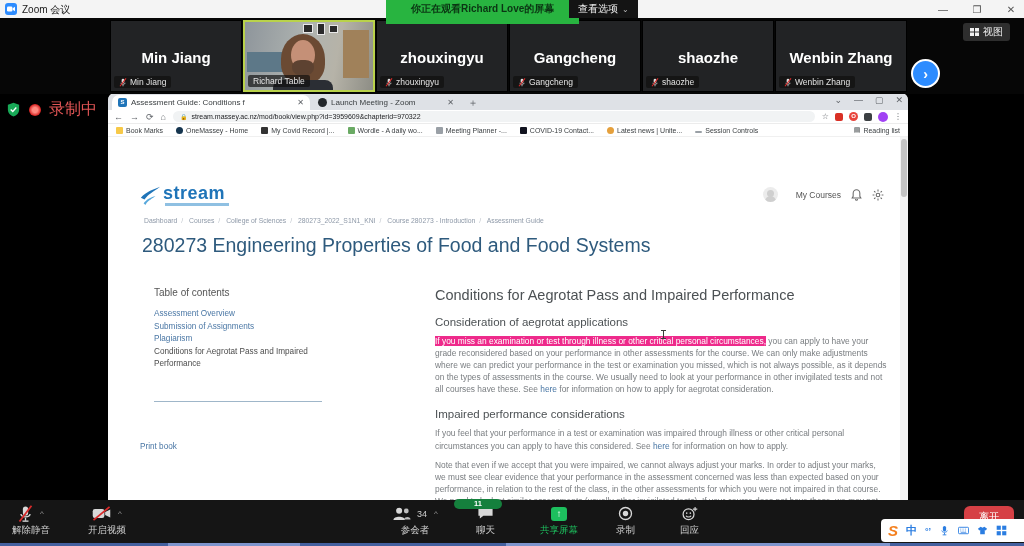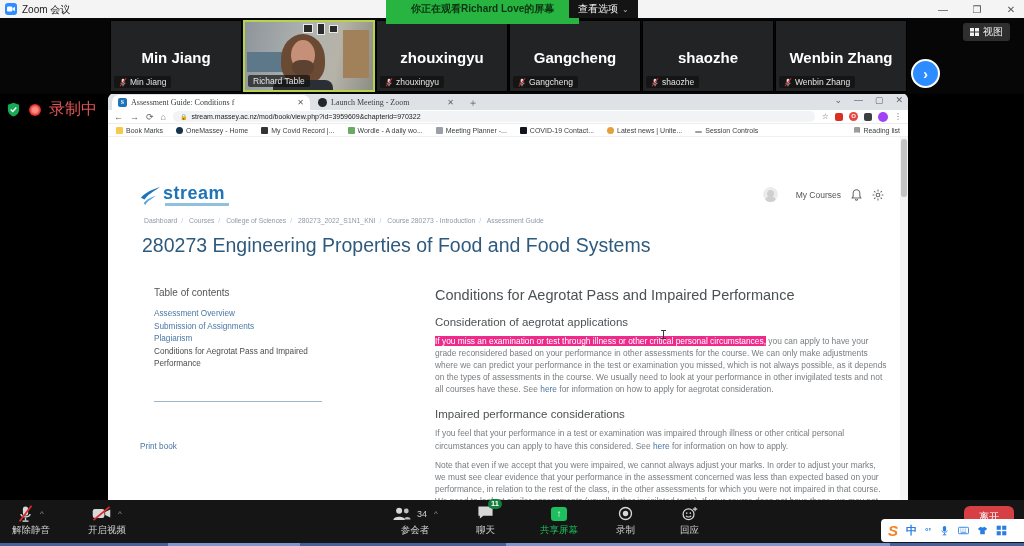--- a/index.html
+++ b/index.html
@@ -49,21 +49,21 @@
   
   .rec-wrap { position:absolute; left:6px; top:99px; display:flex; align-items:center; gap:8px; z-index:25; }
   .rec-dot { width:12px; height:12px; border-radius:50%; background:radial-gradient(circle,#ff8a80 30%,#d41d1d 70%); }
   .rec-label { color:#e25555; font-size:16px; }
 
   
   .browser { position:absolute; left:108px; top:93px; width:800px; height:407px; background:#fff;
     border-radius:7px 7px 0 0; overflow:hidden; z-index:10; box-shadow:0 0 10px rgba(0,0,0,.6); }
   .tabbar { position:absolute; left:0; top:0; width:100%; height:17px; background:#dee1e6; }
   .tab { position:absolute; top:2px; height:15px; display:flex; align-items:center; gap:4px; padding:0 6px;
-    font-size:8px; color:#3c4043;font-family:Liberation Serif, serif; }
+    font-size:8px; color:#3c4043; }
   .tab.active { left:4px; width:198px; background:#fff; border-radius:7px 7px 0 0; }
   .tab.inactive { left:204px; width:148px; }
   .tab .title { white-space:nowrap; overflow:hidden; flex:1; }
   .tab .close { font-size:8px; color:#5f6368; }
   .favicon-stream { width:9px; height:9px; background:#1f74b8; border-radius:2px; color:#fff; font-size:6px;
     font-weight:bold; text-align:center; line-height:9px; flex:0 0 auto; }
   .favicon-zoom { width:9px; height:9px; background:#23272b; border-radius:50%; flex:0 0 auto; position:relative; }
   .newtab-btn { position:absolute; left:360px; top:3px; font-size:10px; color:#5f6368; }
   .tabbar-controls { position:absolute; right:5px; top:2px; display:flex; gap:12px; font-size:9px; color:#5f6368; }
   .urlbar { position:absolute; left:0; top:17px; width:100%; height:14px; background:#fff; border-bottom:1px solid #ececec;
@@ -129,21 +129,21 @@
   .tb-item { position:absolute; top:3px; display:flex; flex-direction:column; align-items:center; color:#cfcfcf; font-size:9.5px; }
   .tb-iconrow { height:21px; display:flex; align-items:center; gap:5px; }
   .tb-caret { color:#9a9a9a; font-size:8px; margin-left:2px; }
   .tb-count { color:#cfcfcf; font-size:9px; }
   .tb-mute { left:12px; } .tb-video { left:88px; }
   .tb-part { left:392px; } .tb-chat { left:476px; }
   .tb-share { left:540px; } .tb-share .tb-label { color:#1dbf5e; }
   .tb-rec { left:616px; } .tb-react { left:680px; }
   .chat-wrap { position:relative; }
   .chat-badge { position:absolute; right:-8px; top:-6px; background:#15803d; color:#fff; font-size:7.5px;
-    border-radius:7px; padding:0 3px; height:10px; line-height:10px; font-weight:bold; }
+    border-radius:7px; padding:0 20px; height:10px; line-height:10px; font-weight:bold; }
   .share-ic { width:16px; height:14px; background:#1dbf5e; border-radius:3px; color:#fff; font-size:10px;
     text-align:center; line-height:14px; font-weight:bold; }
   .leave-btn { position:absolute; left:964px; top:6px; width:50px; height:21px; background:#d64045; color:#fff;
     font-size:10px; border:none; border-radius:6px; }
   .ime-bar { position:absolute; left:881px; top:19px; width:143px; height:23px; background:#fff;
     border-radius:4px 0 0 4px; display:flex; align-items:center; gap:8px; padding:0 7px; z-index:50; }
   .sogou-s { font-size:15px; font-weight:bold; font-style:italic; color:#f4801f; }
   .ime-mode { font-size:11px; font-weight:bold; color:#2a7de1; }
   .ime-punct { font-size:9px; font-weight:bold; color:#2a7de1; }
   .ime-ic { width:11px; height:11px; }

